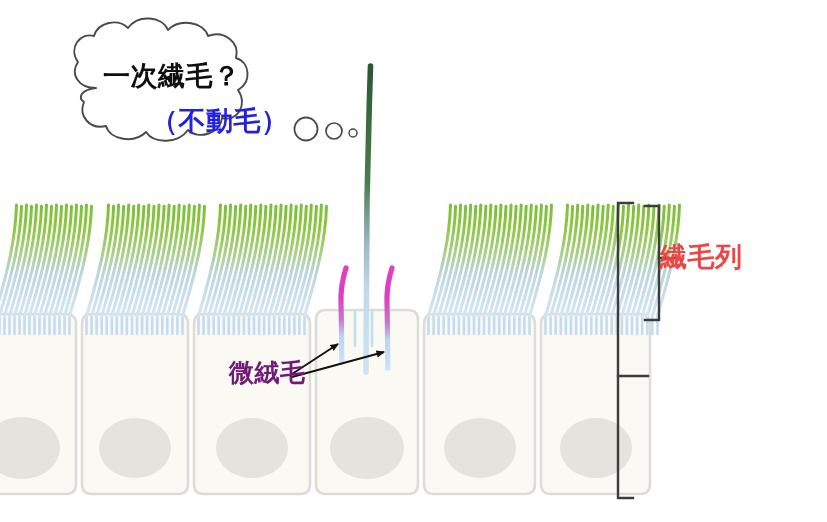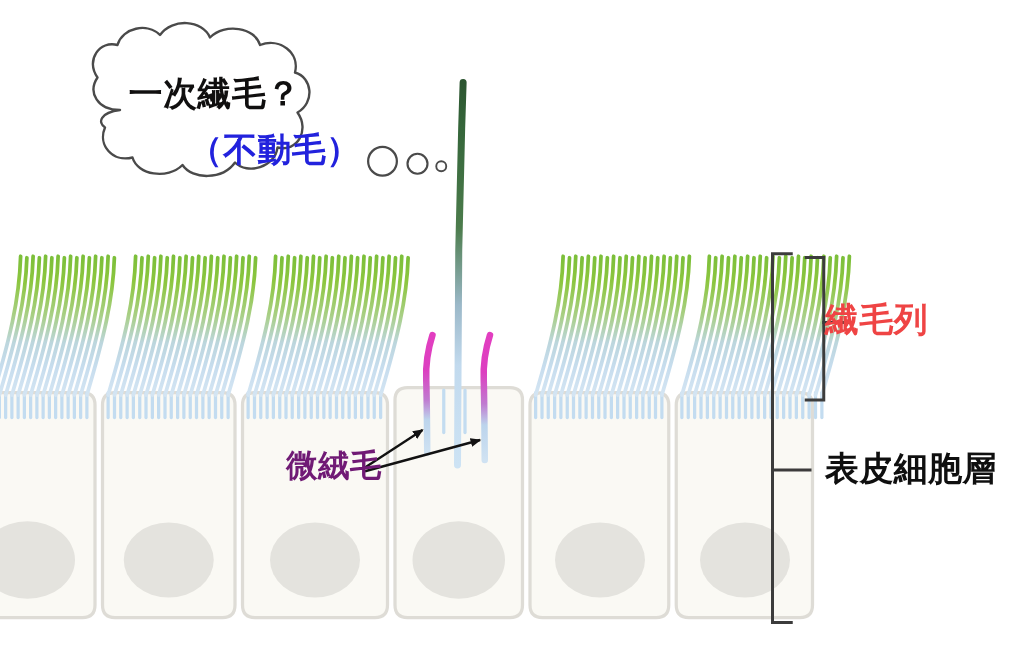--- a/index.html
+++ b/index.html
@@ -432,15 +432,14 @@
 
   <div class="lbl" id="bubble-line1">一次繊毛？</div>
 
   <div class="lbl" id="bubble-line2">（不動毛）</div>
 
   <div class="lbl" id="label-microvilli">微絨毛</div>
 
   <div class="lbl" id="label-cilia-row">繊毛列</div>
 
 
-  <div class="lbl" id="label-epidermis">表皮細胞層</div>
 
 </div>
 
 </body></html>

